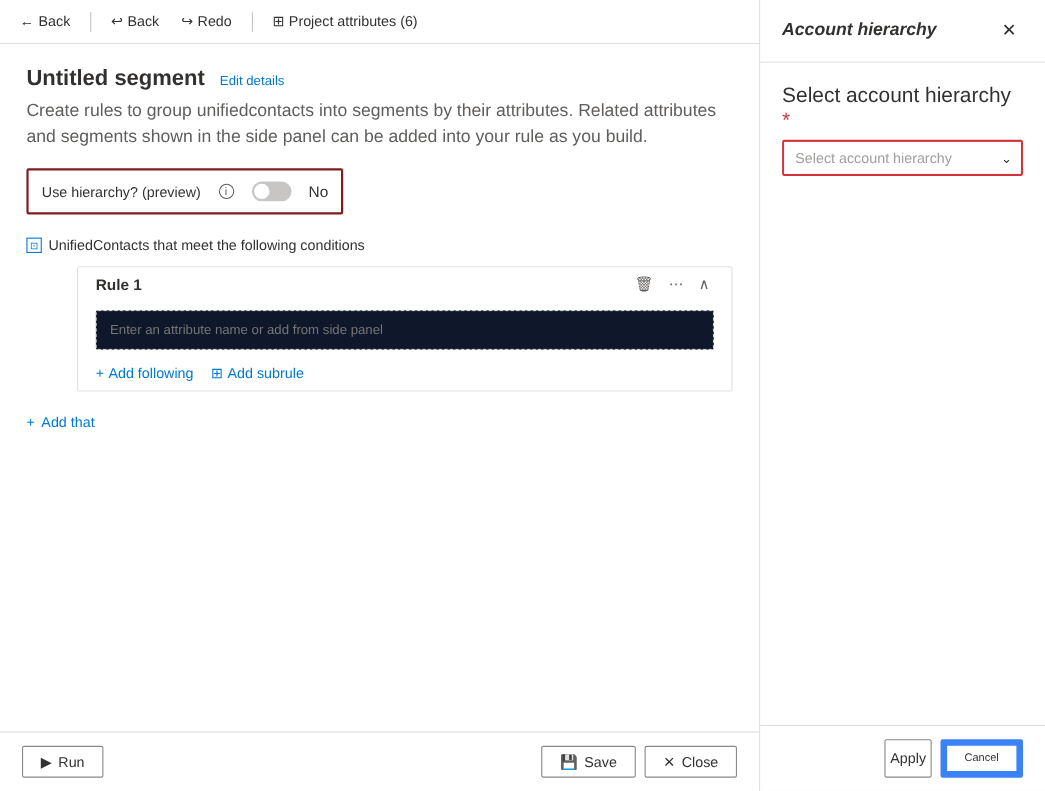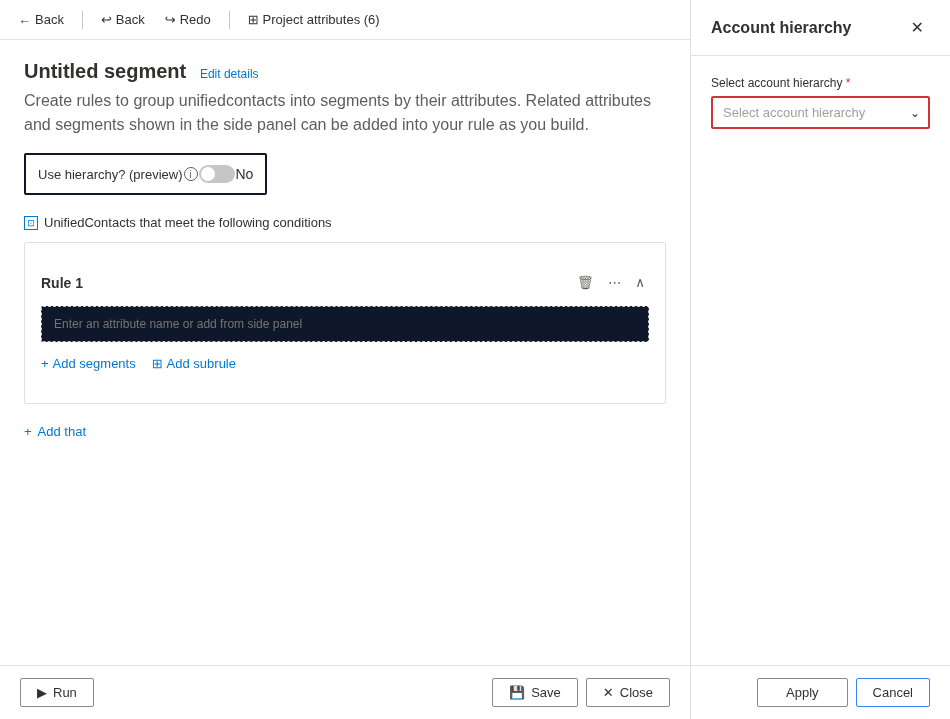--- a/index.html
+++ b/index.html
@@ -67,24 +67,24 @@
       color: #605e5c;
       margin-top: 6px;
       line-height: 1.5;
       max-width: 650px;
     }
 
     
     .hierarchy-row {
       display: flex;
       align-items: center;
-      gap: 1px;
+      gap: 16px;
       margin-top: 16px;
       padding: 10px 12px;
-      border: 2px solid #0f172a;
+      border: 2px solid #7f1d1d;
       border-radius: 2px;
       width: fit-content;
       background: #fff;
     }
     .hierarchy-label {
       font-size: 13px;
       color: #323130;
     }
     .info-icon {
       width: 14px;
@@ -144,21 +144,22 @@
       font-size: 9px;
       color: #0078d4;
     }
 
     
     .rule-card {
       border: 1px solid #e0e0e0;
       border-radius: 2px;
       margin-top: 12px;
       background: #fff;
-      padding: 28px 16px;
+      padding: 4px 16px;
+      margin-left: 46px;
     }
     .rule-header {
       display: flex;
       align-items: center;
       justify-content: space-between;
       margin-bottom: 12px;
     }
     .rule-title {
       font-size: 14px;
       font-weight: 600;
@@ -261,37 +262,38 @@
       display: flex;
       align-items: center;
       justify-content: space-between;
       padding: 16px 20px;
       border-bottom: 1px solid #e0e0e0;
     }
     .side-panel-title {
       font-size: 16px;
       font-weight: 600;
       color: #323130;
+      font-style: italic;
     }
     .close-btn {
       background: none;
       border: none;
       cursor: pointer;
       font-size: 16px;
       color: #323130;
       padding: 2px 6px;
     }
 
     .side-panel-body {
       flex: 1;
       padding: 20px;
     }
 
     .field-label {
-      font-size: 12px;
+      font-size: 19px;
       color: #323130;
       margin-bottom: 6px;
       display: block;
     }
     .required-star {
       color: #d13438;
     }
     .select-wrapper {
       position: relative;
       border: 2px solid #d13438;
@@ -320,35 +322,35 @@
 
     .side-panel-footer {
       display: flex;
       justify-content: flex-end;
       gap: 8px;
       padding: 12px 20px;
       border-top: 1px solid #e0e0e0;
     }
 
     .btn-apply {
-      padding: 6px 28px;
+      padding: 6px 4px;
       background: #fff;
       color: #323130;
       border: 1px solid #8a8886;
       border-radius: 2px;
       font-size: 13px;
       cursor: pointer;
     }
     .btn-cancel {
       padding: 6px 16px;
       background: #fff;
       color: #323130;
-      border: 1px solid #3b82f6;
-      border-radius: 2px;
-      font-size: 13px;
+      border: 6px solid #3b82f6;
+      border-radius: 2px;
+      font-size: 10px;
       cursor: pointer;
     }
   </style>
 </head>
 <body>
 
 <div class="main-area">
 
   <div class="top-bar">
     <button class="top-bar-btn">
@@ -406,21 +408,21 @@
           </button>
           <button class="rule-action-btn">
             <span>∧</span>
           </button>
         </div>
       </div>
       <input class="attribute-input" type="text" placeholder="Enter an attribute name or add from side panel" style="">
       <div class="rule-footer">
         <button class="rule-footer-btn">
           <span>+</span>
-          <span>Add segments</span>
+          <span>Add following</span>
         </button>
         <button class="rule-footer-btn">
           <span>⊞</span>
           <span>Add subrule</span>
         </button>
       </div>
     </div>
 
     <button class="add-rule-btn">
       <span>+</span>

